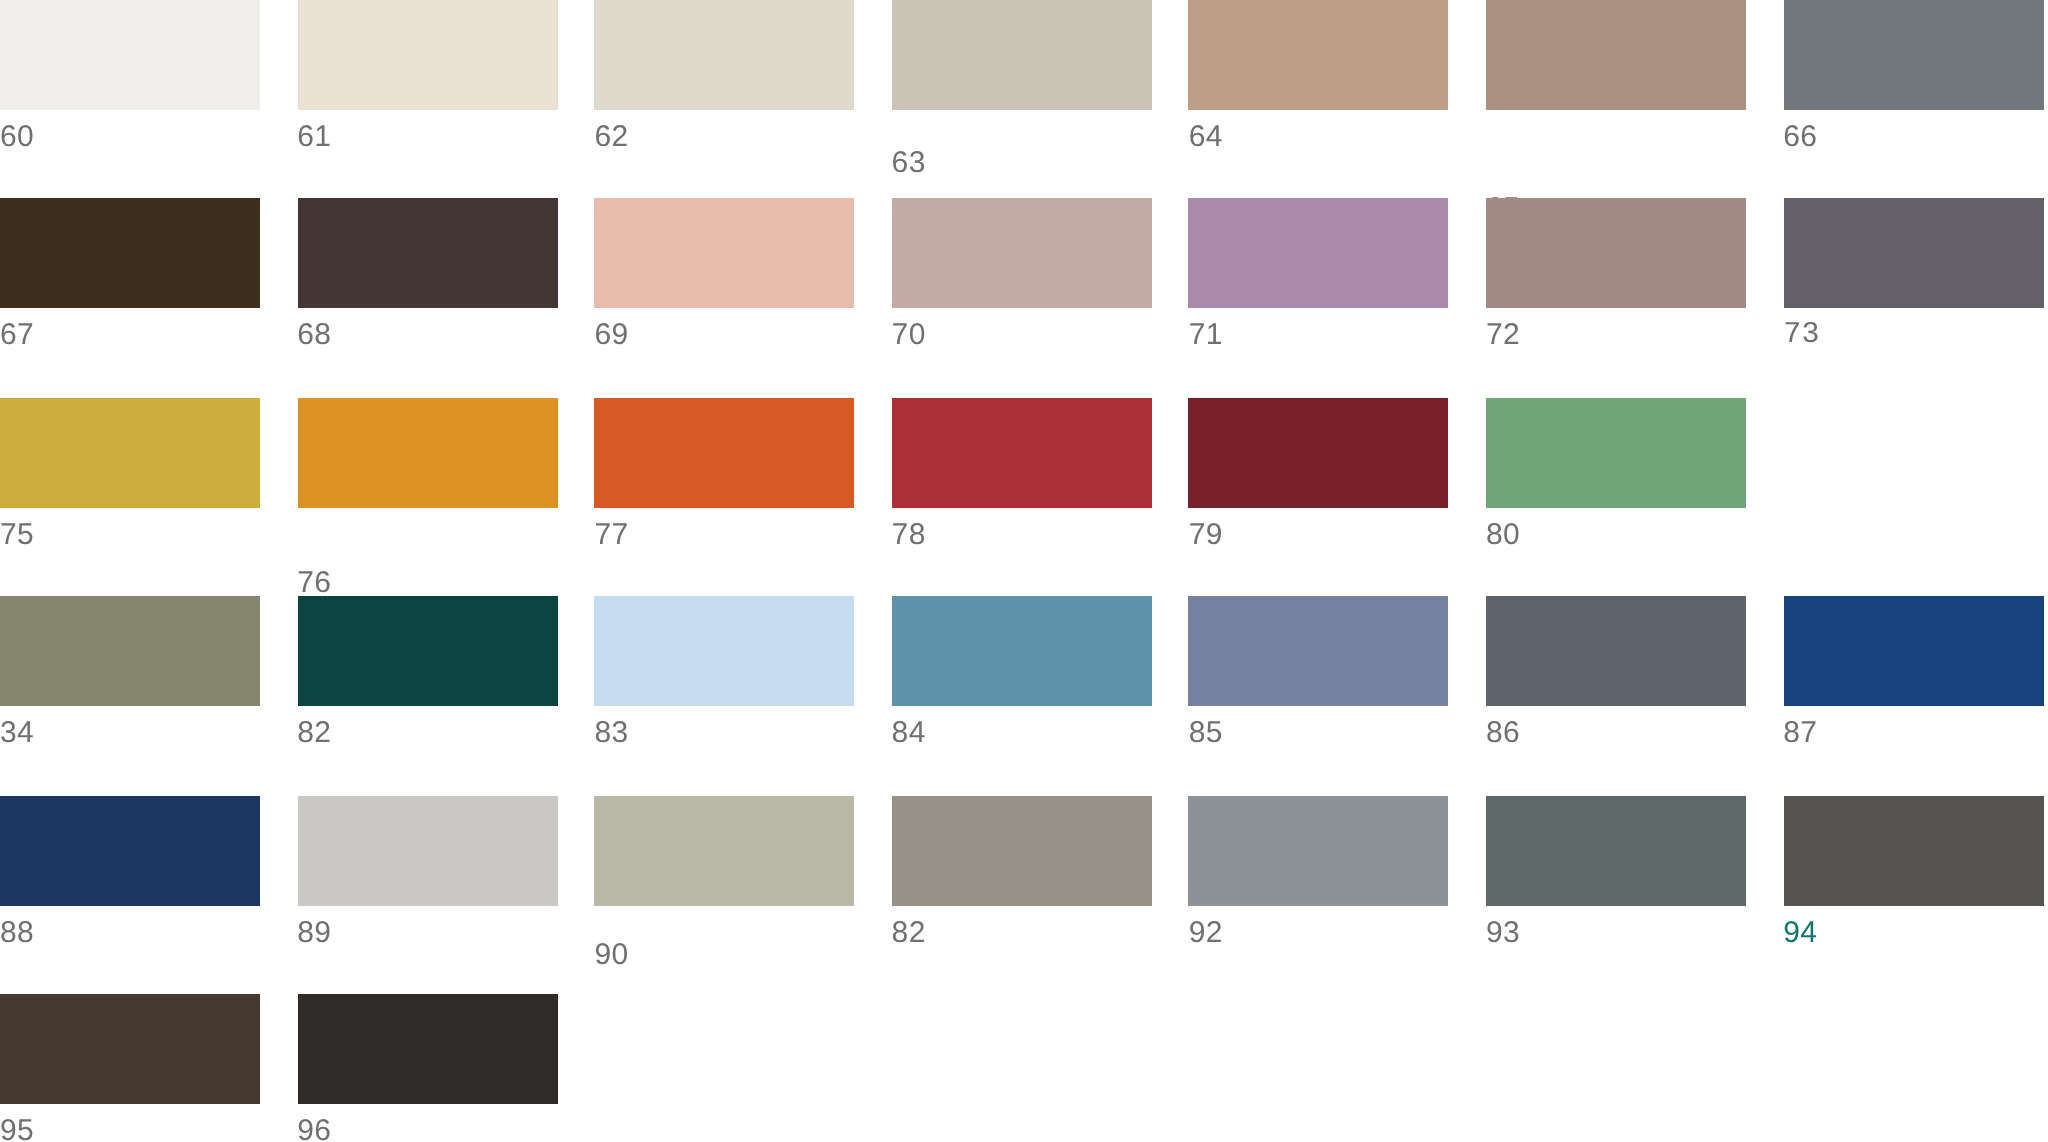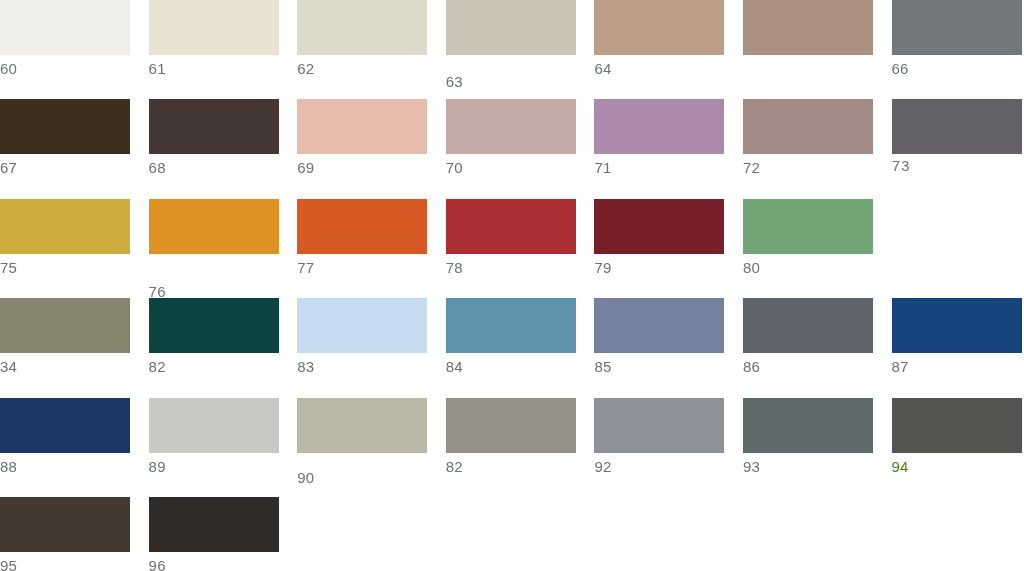--- a/index.html
+++ b/index.html
@@ -199,21 +199,21 @@
       <div class="swatch-cell">
         <div class="swatch-chip" style="background-color: rgb(141, 146, 152);"></div>
         <span class="swatch-label" style="color: rgb(110, 112, 115);">92</span>
       </div>
       <div class="swatch-cell">
         <div class="swatch-chip" style="background-color: rgb(94, 106, 105);"></div>
         <span class="swatch-label" style="color: rgb(110, 112, 115);">93</span>
       </div>
       <div class="swatch-cell">
         <div class="swatch-chip" style="background-color: rgb(86, 84, 81);"></div>
-        <span class="swatch-label" style="color: #4d7c0f;">94</span>
+        <span class="swatch-label" style="color: #0f766e;">94</span>
       </div>
     </div>
     <div class="swatch-row">
       <div class="swatch-cell">
         <div class="swatch-chip" style="background-color: rgb(69, 57, 47);"></div>
         <span class="swatch-label" style="color: rgb(110, 112, 115);">95</span>
       </div>
       <div class="swatch-cell">
         <div class="swatch-chip" style="background-color: rgb(47, 44, 42);"></div>
         <span class="swatch-label" style="color: rgb(110, 112, 115);">96</span>

